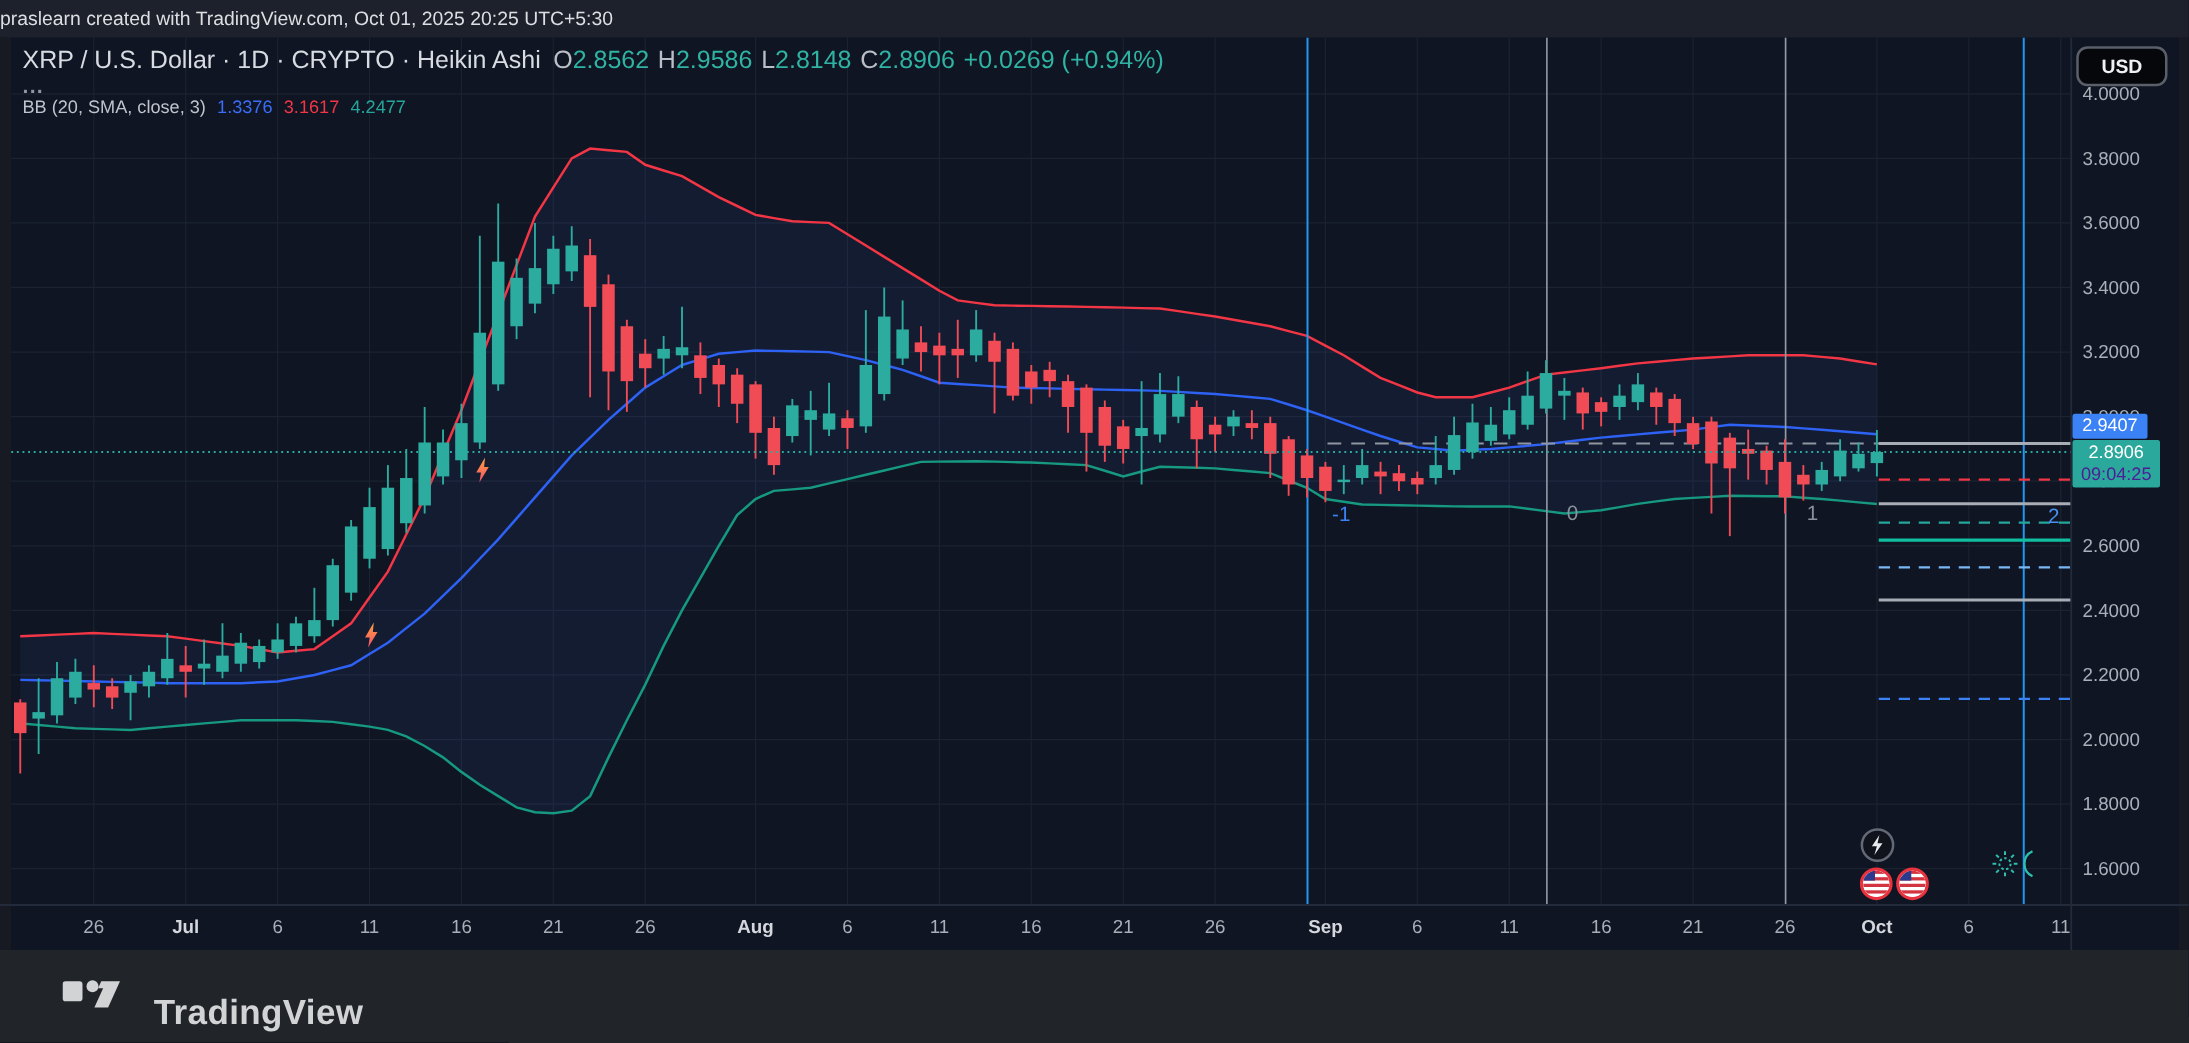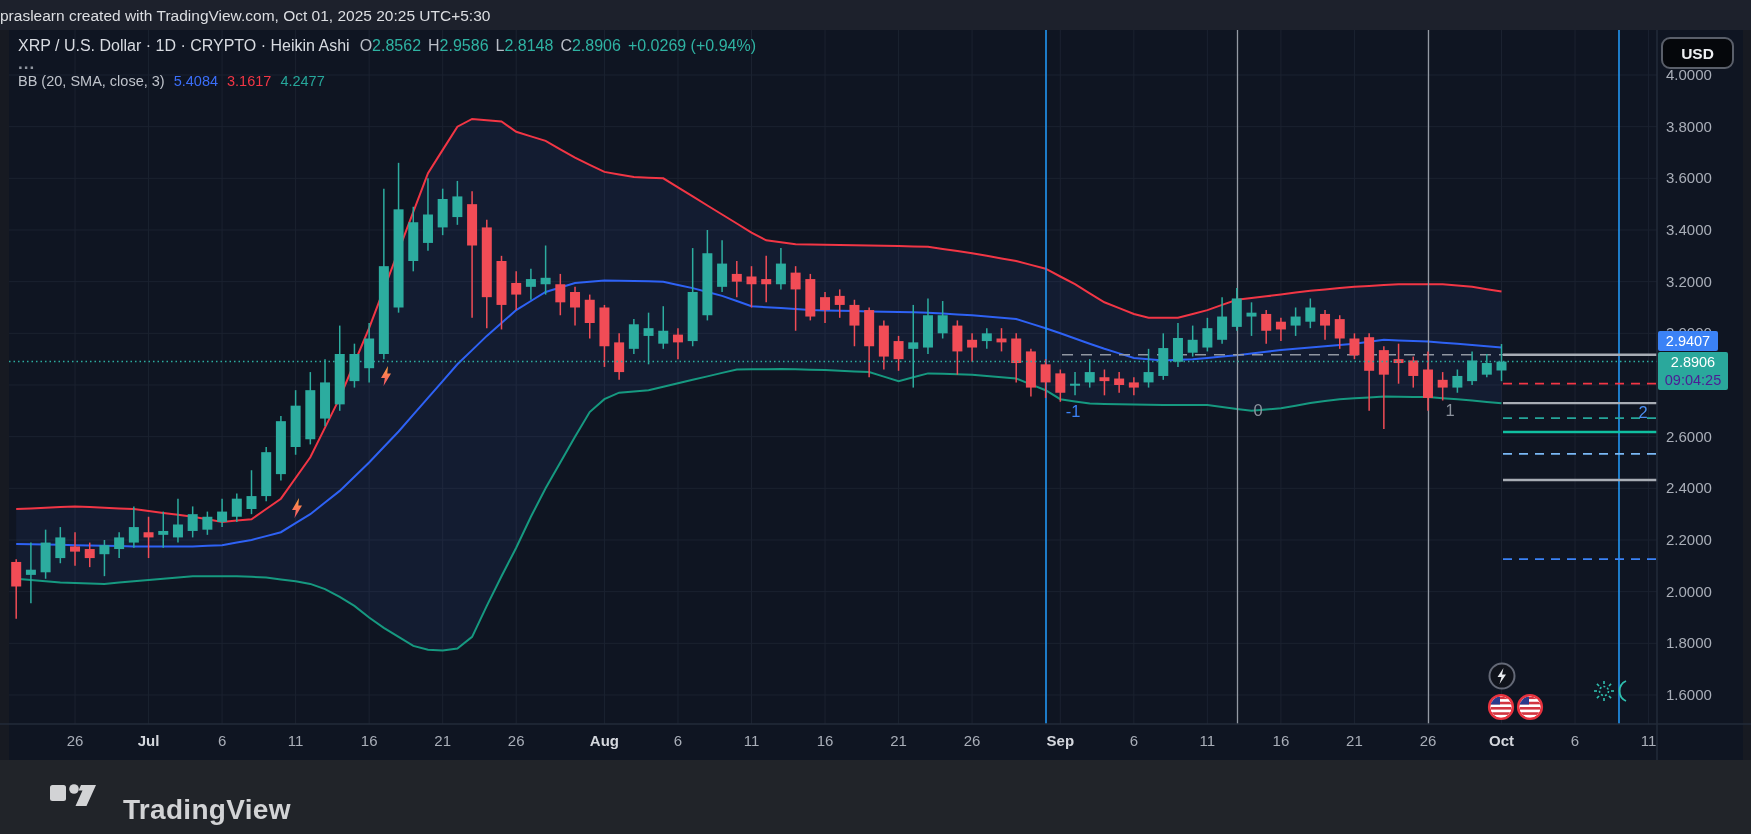--- a/index.html
+++ b/index.html
@@ -4,21 +4,21 @@
 <style>
   html,body{margin:0;padding:0;background:#14171f;overflow:hidden}
   #snapshot{position:relative;width:1751px;height:834px;font-family:"Liberation Sans",sans-serif}
   .top-strip{position:absolute;left:0;top:0;width:1751px;height:30px;background:#1d212c;z-index:4}
   .top-strip span{display:block;line-height:31px;font-size:15.5px;color:#dcdee2}
   .bottom-strip{position:absolute;left:0;top:760px;width:1751px;height:74px;background:#212429;z-index:4}
   .brand{position:absolute;left:123px;top:794px;font-size:28px;font-weight:bold;color:#d2d3d5;letter-spacing:.3px;z-index:5}
   .logo-mark{position:absolute;left:50px;top:780px;z-index:5}
   svg#chart-svg{position:absolute;left:0;top:0;z-index:1}
   .legend{position:absolute;left:18px;top:37px;z-index:6}
-  .lg-row1{font-size:16px;color:#d8dbe1;white-space:nowrap}
+  .lg-row1{font-size:20px;color:#d8dbe1;white-space:nowrap}
   .ohlc{margin-left:10px}
   .ohlc b{font-weight:normal;color:#b9bec7}
   .ohlc i{font-style:normal;color:#2fb3a3;margin-right:7px}
   .lg-change{color:#2fb3a3}
   .lg-row2{margin-top:1px;font-size:17px;font-weight:bold;color:#9096a0;letter-spacing:1px;line-height:15px}
   .lg-row3{margin-top:2px;font-size:14.5px;color:#bfc3cb}
   .usd-btn{position:absolute;left:1661px;top:37px;width:73px;height:32px;background:#05070b;border:2px solid #5a5f6a;border-radius:9px;color:#eef0f3;font-size:15.5px;font-weight:bold;text-align:center;line-height:29px;z-index:6;box-sizing:border-box}
   .badge{position:absolute;left:1658px;z-index:6;color:#fff;font-size:14.5px;text-align:center}
   .badge-red{top:331px;width:60px;height:20px;line-height:20px;background:#f23645;border-radius:2px}
   .badge-teal{top:352px;width:70px;height:38px;background:#2aa89c;border-radius:2px}
@@ -400,21 +400,21 @@
           <path d="M1626,681 a11,11 0 0,0 0,20" fill="none" stroke="#2fbfae" stroke-width="1.8"></path>
         </g>
       </g>
     </svg>
   <div class="top-strip">
       <span>praslearn created with TradingView.com, Oct 01, 2025 20:25 UTC+5:30</span>
     </div>
   <div class="legend">
     <div class="lg-row1"><span>XRP / U.S. Dollar · 1D · CRYPTO · Heikin Ashi</span><span class="ohlc" id="ohlc"><b>O</b><i>2.8562</i><b>H</b><i>2.9586</i><b>L</b><i>2.8148</i><b>C</b><i>2.8906</i></span><span class="lg-change">+0.0269 (+0.94%)</span></div>
     <div class="lg-row2">...</div>
-    <div class="lg-row3"><span>BB (20, SMA, close, 3)</span><span id="bbvals"><span style="color: rgb(59, 110, 248); margin-left: 9px;">5.4084</span><span style="color: rgb(242, 54, 69); margin-left: 9px; text-align: center;">3.1617</span><span style="color: rgb(38, 166, 154); margin-left: 9px;">4.2477</span></span></div>
+    <div class="lg-row3"><span>BB (20, SMA, close, 3)</span><span id="bbvals"><span style="color: rgb(59, 110, 248); margin-left: 9px;">1.3376</span><span style="color: rgb(242, 54, 69); margin-left: 9px; text-align: center;">3.1617</span><span style="color: rgb(38, 166, 154); margin-left: 9px;">4.2477</span></span></div>
   </div>
   <div class="usd-btn">USD</div>
   <div class="badge badge-red" style="background: #3b82f6;">2.9407</div>
   <div class="badge badge-teal" style="background: rgb(42, 168, 156);">
     <div class="l1">2.8906</div>
     <div class="l2">09:04:25</div>
   </div>
   <div class="bottom-strip"></div>
   <svg class="logo-mark" width="62" height="30" viewBox="0 0 62 30">
     <rect x="0" y="5" width="16" height="16" rx="2.5" fill="#d2d3d5"></rect>

